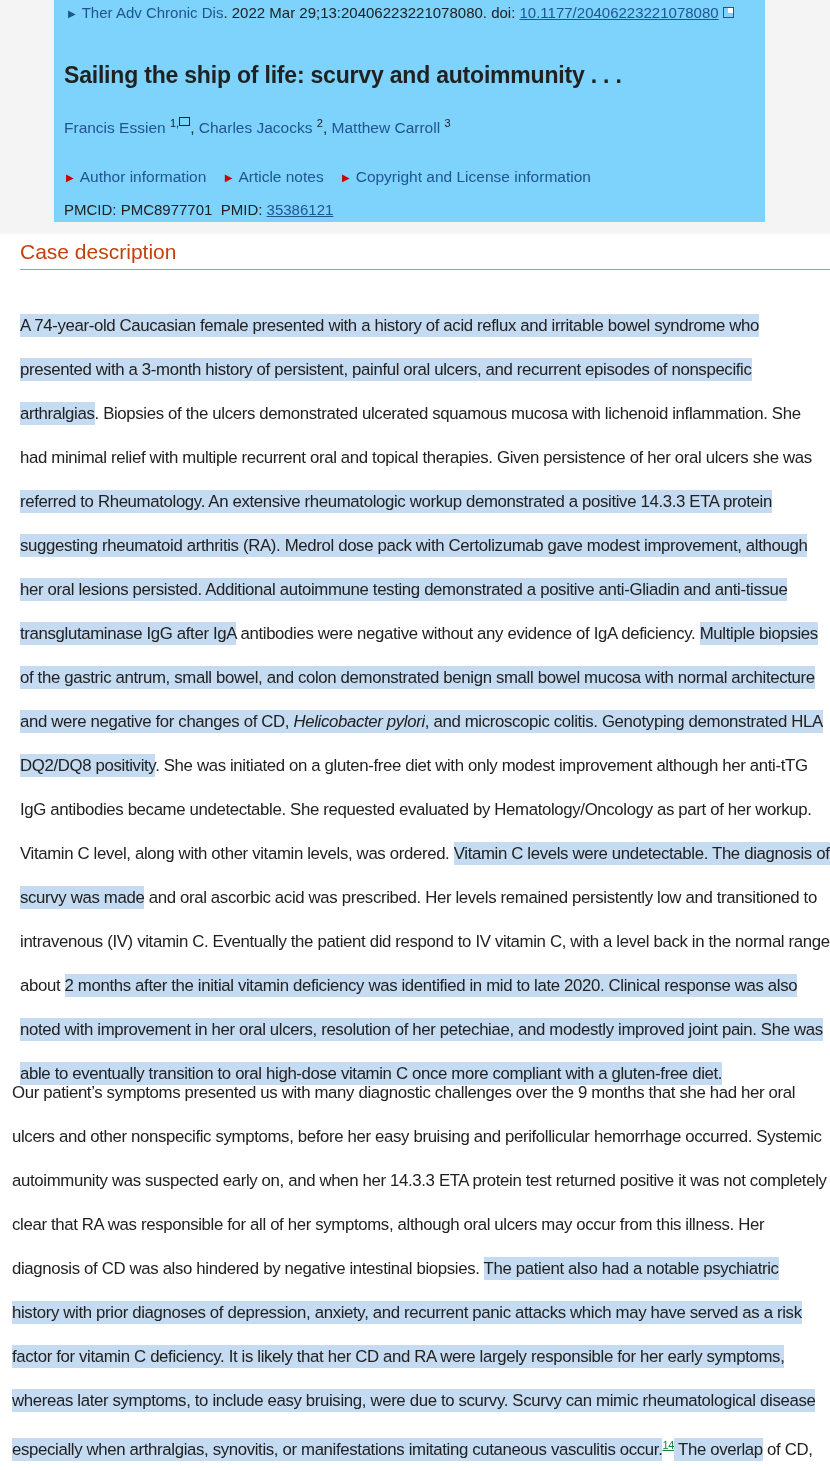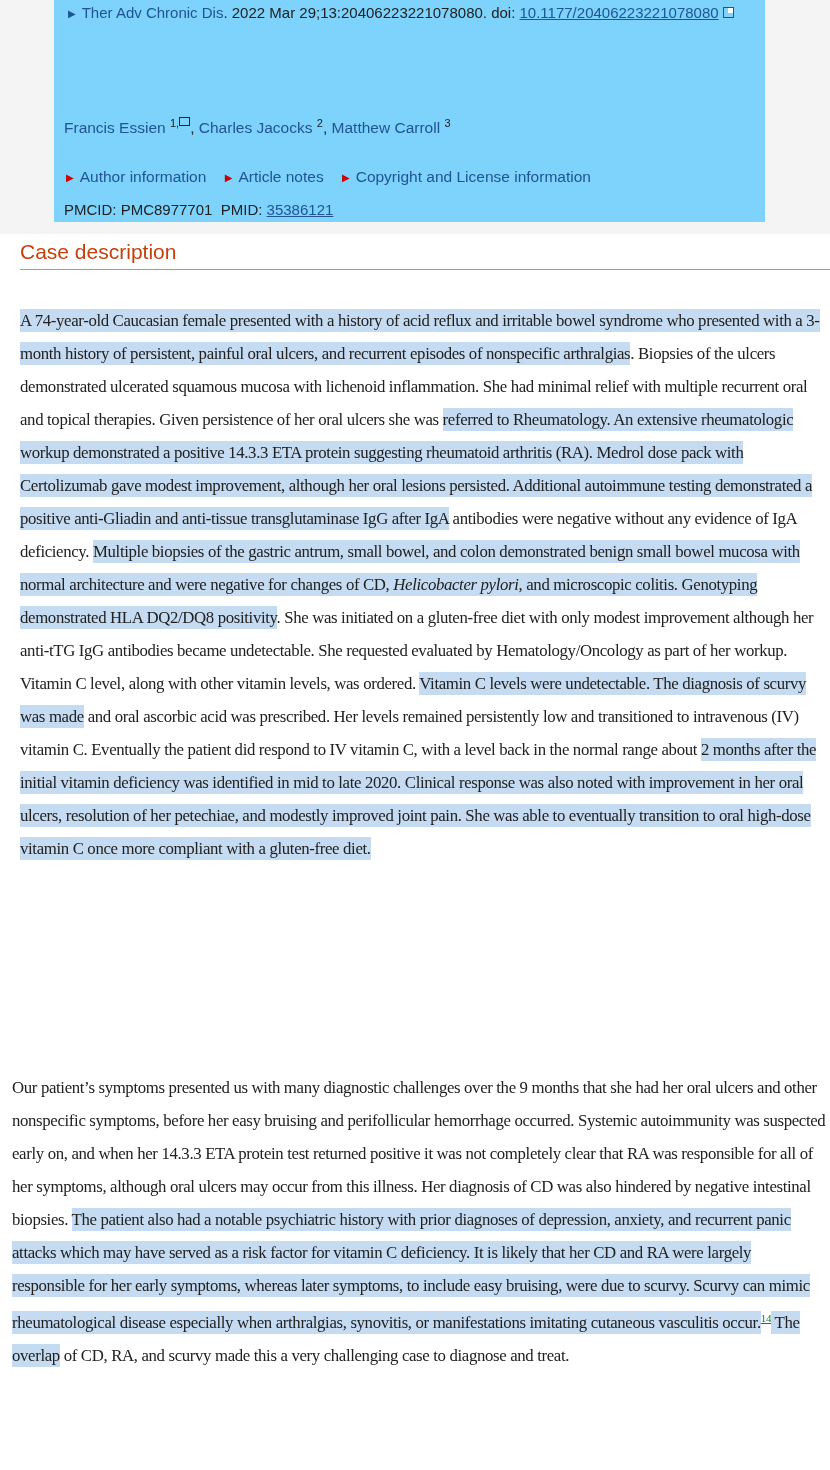--- a/index.html
+++ b/index.html
@@ -18,33 +18,34 @@
   .authors a { }
   .authors sup { font-size:11px; }
   .env { display:inline-block; width:9px; height:7px; border:1px solid #212121; vertical-align:1px; position:relative; }
   .meta-links { position:absolute; left:12px; top:168px; font-size:15.5px; white-space:nowrap; }
   .meta-links span.item { margin-right:14px; color:#205493;margin-top:24px; }
   .ids { position:absolute; left:10px; top:201px; font-size:15px; color:#212121; white-space:nowrap; }
   .ids a { text-decoration:underline; }
   .content { position:absolute; left:0; top:234px; width:830px; height:1236px; background:#fff; }
   .section-title { position:absolute; left:20px; top:6px; font-size:21px; color:#c2410c; }
   .section-rule { position:absolute; left:20px; top:35px; width:810px; height:1px; background:#8ea3b3; }
-  .para { position:absolute; font-family:Liberation Serif, serif; font-size:16.8px; line-height:33px; color:#212121; letter-spacing:-0.35px; }
+  .para { position:absolute; font-family:Liberation Sans, sans-serif; font-size:16.8px; line-height:44px; color:#212121; letter-spacing:-0.35px; }
   .p1 { left:20px; top:70px; width:810px; }
   .p2 { left:12px; top:837px; width:815px; }
   mark { background:#c5dbf1; color:inherit; padding:2px 0; }
   .ref { font-size:11px; vertical-align:6px; text-decoration:underline; color:#15803d; }
 </style>
 </head>
 <body>
 
 <div class="header-card">
   <div class="citation">
     <span class="tri">▶</span><span class="journal">Ther Adv Chronic Dis</span><span>. 2022 Mar 29;13:20406223221078080. doi: </span><a class="doi-link">10.1177/20406223221078080</a><span class="ext-icon"></span>
   </div>
+  <div class="title">Sailing the ship of life: scurvy and autoimmunity . . .</div>
   <div class="authors">
     <a>Francis Essien</a>
     <sup><span>1,</span><span class="env"></span></sup>, 
     <a>Charles Jacocks</a>
     <sup>2</sup>, 
     <a>Matthew Carroll</a>
     <sup>3</sup>
   </div>
   <div class="meta-links">
     <span class="item"><span class="tri red">▶</span><span>Author information</span></span>

